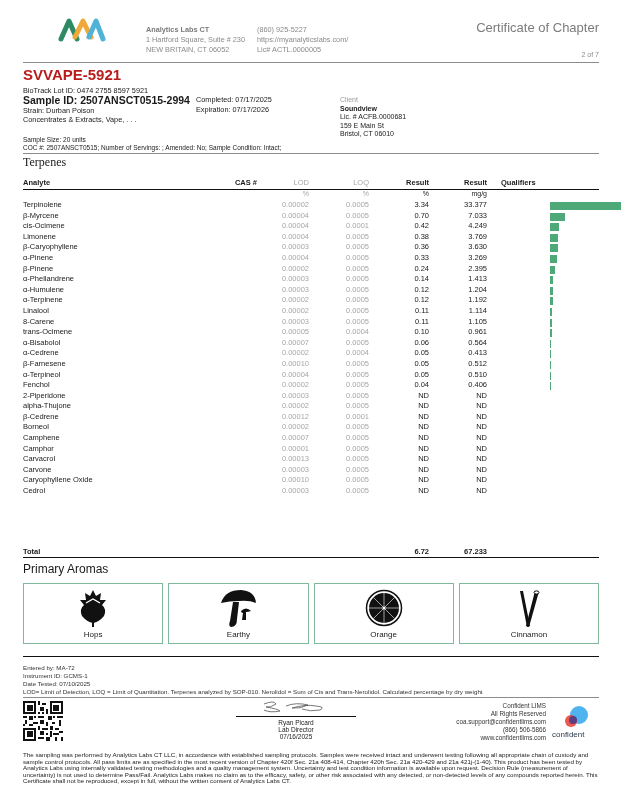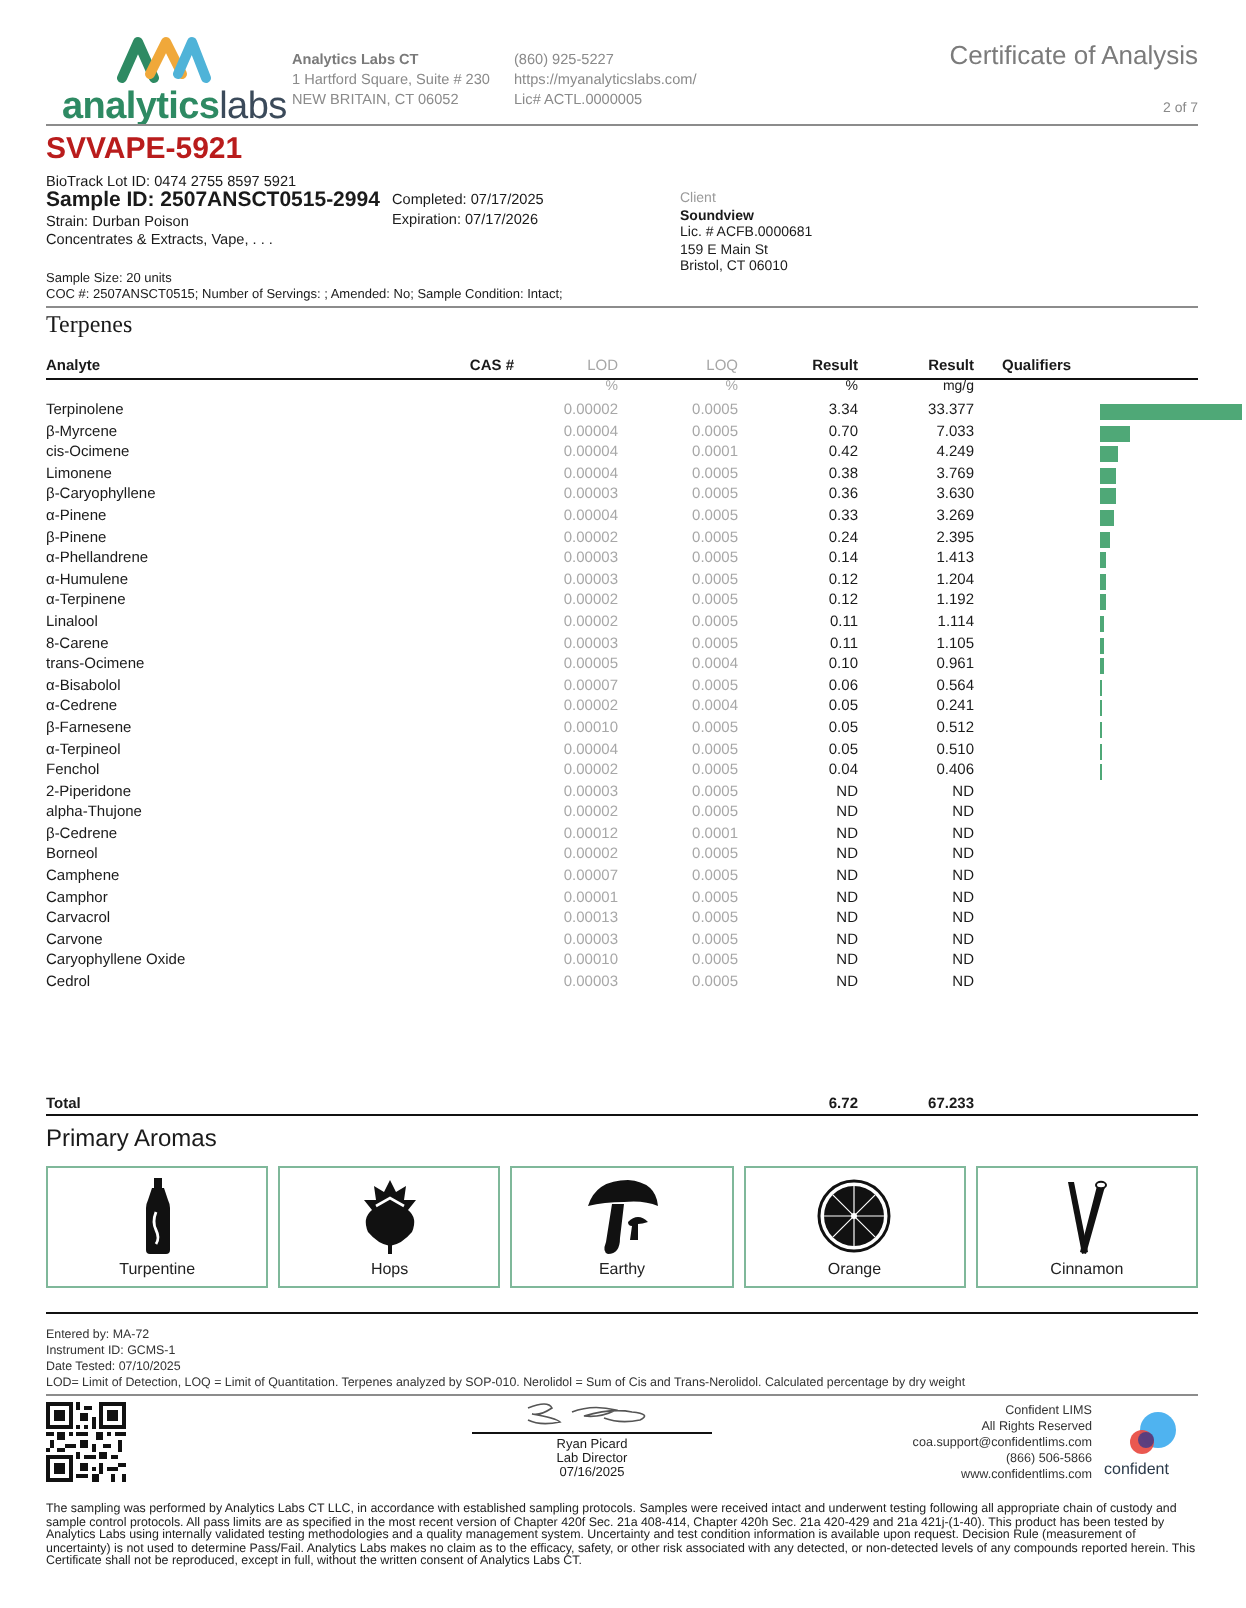--- a/index.html
+++ b/index.html
@@ -64,34 +64,33 @@
 </style>
 </head>
 <body>
 
 <div class="abs" id="logo">
   <svg class="mark" width="48" height="26" viewBox="0 0 48 26">
     <path d="M3 23 L11 5 L19 23" stroke="#2e8a63" stroke-width="5" fill="none" stroke-linecap="round" stroke-linejoin="round"></path>
     <path d="M17 21 L25 5 L33 21" stroke="#f0a83a" stroke-width="5" fill="none" stroke-linecap="round" stroke-linejoin="round"></path>
     <path d="M31 21 L38 5 L45 23" stroke="#4fb3d8" stroke-width="5" fill="none" stroke-linecap="round" stroke-linejoin="round"></path>
   </svg>
-  <div class="wordmark"><span class="bold">analytics</span><span class="light">labs</span></div>
 </div>
 
 <div class="abs lab-info">
   <div class="name">Analytics Labs CT</div>
   <div>1 Hartford Square, Suite # 230</div>
   <div>NEW BRITAIN, CT 06052</div>
 </div>
 <div class="abs lab-contact">
   <div>(860) 925-5227</div>
   <div>https://myanalyticslabs.com/</div>
   <div>Lic# ACTL.0000005</div>
 </div>
-<div class="abs coa-title">Certificate of Analysis</div>
+<div class="abs coa-title">Certificate of Chapter</div>
 <div class="abs page-num">2 of 7</div>
 <div class="abs hr" style="top:62px;"></div>
 
 <div class="abs product-code">SVVAPE-5921</div>
 <div class="abs biotrack">BioTrack Lot ID: 0474 2755 8597 5921</div>
 <div class="abs sample-id">Sample ID: 2507ANSCT0515-2994</div>
 <div class="abs strain">
   <div>Strain: Durban Poison</div>
   <div>Concentrates &amp; Extracts, Vape, . . .</div>
 </div>
@@ -239,21 +238,21 @@
       <span class="col c-loq">0.0005</span>
       <span class="col c-rp">0.06</span>
       <span class="col c-rm">0.564</span>
       <div class="bar" style="width: 1.1999px; background: rgb(79, 168, 119);"></div>
     </div>
     <div class="row">
       <span class="col c-analyte">α-Cedrene</span>
       <span class="col c-lod">0.00002</span>
       <span class="col c-loq">0.0004</span>
       <span class="col c-rp">0.05</span>
-      <span class="col c-rm">0.241</span>
+      <span class="col c-rm">0.413</span>
       <div class="bar" style="width: 1.1289px; background: rgb(79, 168, 119);"></div>
     </div>
     <div class="row">
       <span class="col c-analyte">β-Farnesene</span>
       <span class="col c-lod">0.00010</span>
       <span class="col c-loq">0.0005</span>
       <span class="col c-rp">0.05</span>
       <span class="col c-rm">0.512</span>
       <div class="bar" style="width: 1.0863px; background: rgb(79, 168, 119);"></div>
     </div>
@@ -345,28 +344,20 @@
     </div>
   </div>
 <div class="abs total-row">
   <span class="col c-analyte">Total</span>
   <span class="col c-rp">6.72</span>
   <span class="col c-rm">67.233</span>
 </div>
 
 <div class="abs section-title" style="top:562px;">Primary Aromas</div>
 <div class="abs aromas">
-  <div class="aroma">
-    <svg width="16" height="38" viewBox="0 0 16 38">
-      <rect x="6" y="0" width="4" height="5" fill="#111"></rect>
-      <path d="M5 5 H11 L13 11 Q14 13 14 15 V36 Q14 38 12 38 H4 Q2 38 2 36 V15 Q2 13 3 11 Z" fill="#111"></path>
-      <path d="M7 17 Q5 22 7 26 Q9 30 7 33" stroke="#fff" stroke-width="1.4" fill="none"></path>
-    </svg>
-    <div class="lbl">Turpentine</div>
-  </div>
   <div class="aroma">
     <svg width="30" height="38" viewBox="0 0 30 38">
       <path d="M15 1 L18 7 L23 4 L22 11 L28 11 L24 16 Q29 20 26 27 Q21 33 15 34 Q9 33 4 27 Q1 20 6 16 L2 11 L8 11 L7 4 L12 7 Z" fill="#111"></path>
       <path d="M8 14 L15 10 L22 14" stroke="#fff" stroke-width="1.3" fill="none"></path>
       <rect x="14" y="33" width="2" height="5" fill="#111"></rect>
     </svg>
     <div class="lbl">Hops</div>
   </div>
   <div class="aroma">
     <svg width="38" height="40" viewBox="0 0 38 40">

